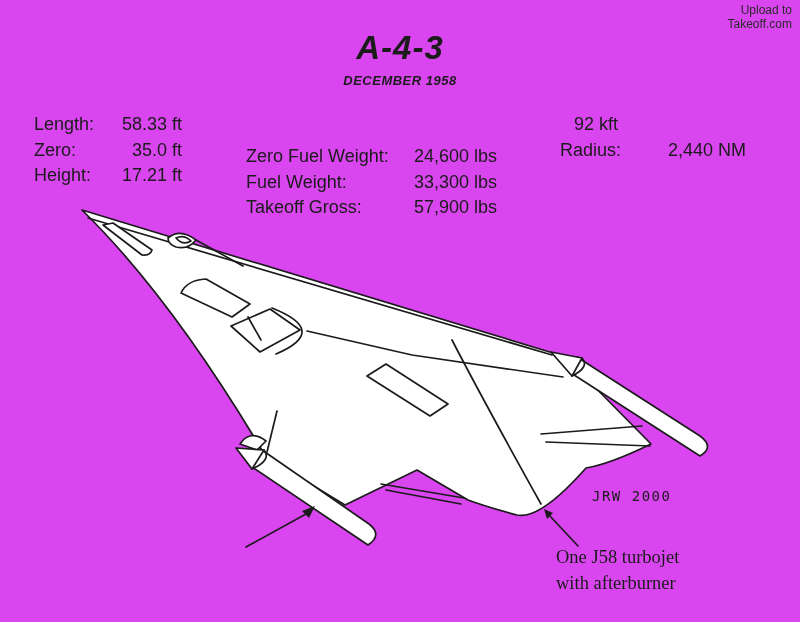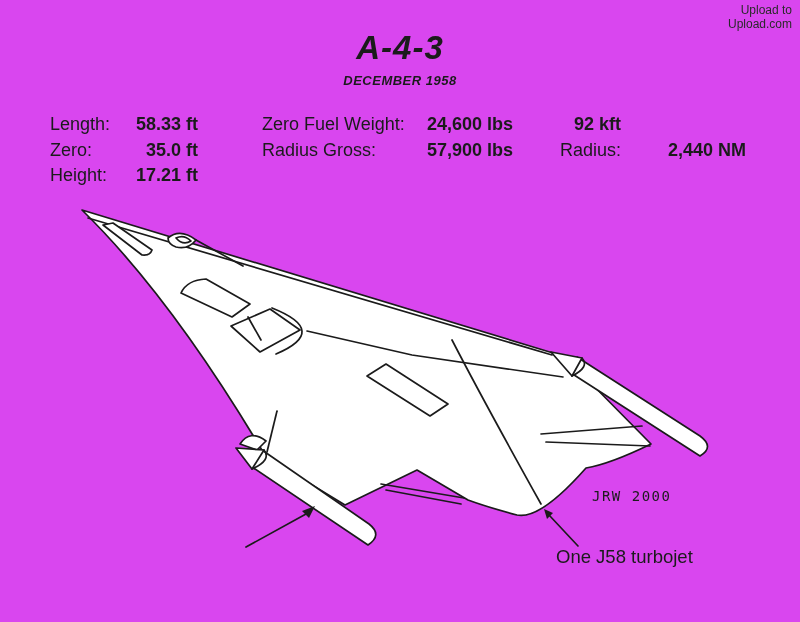--- a/index.html
+++ b/index.html
@@ -14,40 +14,40 @@
     font-size:12px;line-height:14px;color:#2a2a2a;
   }
   
   .titleblock{position:absolute;top:30px;left:0;width:800px;text-align:center;}
   .title{font-size:33px;font-weight:700;font-style:italic;letter-spacing:1px;line-height:36px;}
   .subtitle{font-size:13px;font-weight:700;font-style:italic;letter-spacing:.5px;line-height:24px;margin-top:3px;}
   
   .spec-col{position:absolute;top:112px;font-size:18px;line-height:25.5px;}
   .spec-row{display:flex;justify-content:space-between;}
   .spec-row .lbl{white-space:nowrap;}
-  .spec-row .val{white-space:nowrap;text-align:center;margin-left:14px;font-weight:bold;}
-  #spec-col-0{left:50px;width:148px;}
-  #spec-col-1{left:262px;width:251px;}
+  .spec-row .val{white-space:nowrap;text-align:center;margin-left:14px;}
+  #spec-col-0{left:34px;width:148px;}
+  #spec-col-1{left:246px;width:251px;margin-top:32px;}
   #spec-col-2{left:560px;width:186px;}
   
   #drawing{position:absolute;left:0;top:0;width:800px;height:622px;}
   
   .annot{position:absolute;font-size:18.5px;line-height:26px;white-space:nowrap;}
   #ramjet-label{left:69px;top:535px;}
-  #turbojet-label{left:556px;top:544px;}
+  #turbojet-label{left:556px;top:544px;font-family:Liberation Serif, serif;}
   .sig{font-family:"DejaVu Sans Mono",monospace;font-size:14px;letter-spacing:1.5px;fill:#1b1b1b;}
 </style>
 </head>
 <body>
 
 <div id="page">
 
   <div class="watermark">
     <div>Upload to</div>
-    <div>Upload.com</div>
+    <div>Takeoff.com</div>
   </div>
 
   <div class="titleblock">
     <div class="title">A-4-3</div>
     <div class="subtitle">DECEMBER 1958</div>
   </div>
 
   <div class="spec-col" id="spec-col-0">
     <div class="spec-row">
       <span class="lbl">Length:</span>
@@ -62,21 +62,25 @@
       <span class="val">17.21 ft</span>
     </div>
   </div>
 
   <div class="spec-col" id="spec-col-1">
     <div class="spec-row">
       <span class="lbl">Zero Fuel Weight:</span>
       <span class="val">24,600 lbs</span>
     </div>
     <div class="spec-row">
-      <span class="lbl">Radius Gross:</span>
+      <span class="lbl">Fuel Weight:</span>
+      <span class="val">33,300 lbs</span>
+    </div>
+    <div class="spec-row">
+      <span class="lbl">Takeoff Gross:</span>
       <span class="val">57,900 lbs</span>
     </div>
   </div>
 
   <div class="spec-col" id="spec-col-2">
     <div class="spec-row">
       <span class="val">92 kft</span>
     </div>
     <div class="spec-row">
       <span class="lbl">Radius:</span>
@@ -146,15 +150,16 @@
         <polygon fill="#1b1b1b" stroke="none" points="544,509 553,513 547,519"></polygon>
       </g>
     </g>
 
     <text class="sig" x="592" y="501">JRW 2000</text>
   </svg>
 
 
   <div class="annot" id="turbojet-label">
     <div>One J58 turbojet</div>
+    <div>with afterburner</div>
   </div>
 
 </div>
 
 </body></html>

